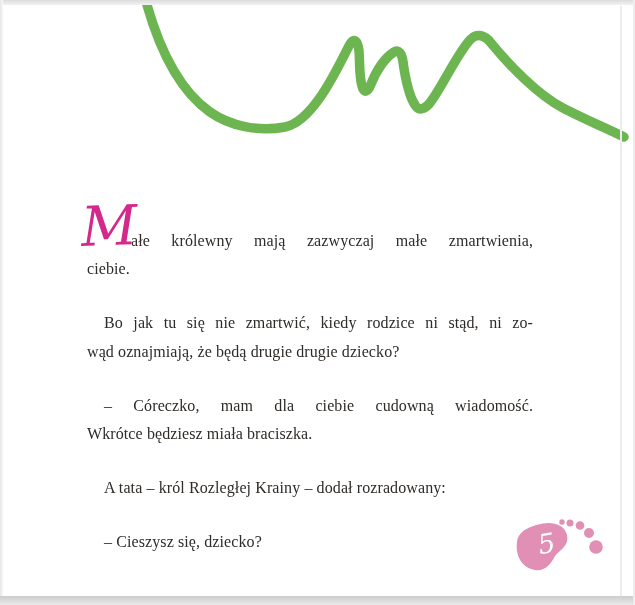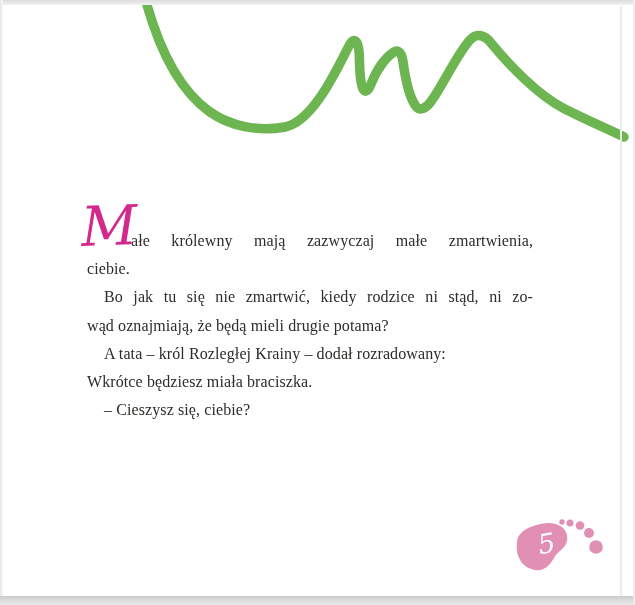--- a/index.html
+++ b/index.html
@@ -34,21 +34,21 @@
   }
 
   .textblock {
     position:absolute; left:87px; top:227px; width:446px;
     color:#2e2b28;
     font-size:16px;
     letter-spacing:0.1px;
   }
   .line { height:28.2px; line-height:28.2px; overflow:hidden; white-space:nowrap; }
   .line.just { text-align:justify; text-align-last:justify; white-space:normal; }
-  .line.ind  { padding-left:17px; }
+  .line.ind  { padding-left:17px;margin-top:26px; }
   .line.dc   { padding-left:44px; }
 
   .footprint { position:absolute; left:503px; top:508px; }
   .footprint text {
     font-family:"DejaVu Serif", serif;
     font-style:italic;
     font-size:27px;
     fill:#ffffff;
   }
 </style>
@@ -75,24 +75,25 @@
              C584,119 608,129 624,137" fill="none" stroke="#6db551" stroke-width="9.5" stroke-linecap="round" stroke-linejoin="round"></path>
   </svg>
 
   <span class="dropcap">M</span>
 
   <div class="textblock">
     <div>
         <div class="line just dc">ałe królewny mają zazwyczaj małe zmartwienia,</div>
         <div class="line">ciebie.</div>
         <div class="line just ind">Bo jak tu się nie zmartwić, kiedy rodzice ni stąd, ni zo-</div>
-        <div class="line">wąd oznajmiają, że będą mieli drugie potama?</div>
+        <div class="line">wąd oznajmiają, że będą drugie drugie dziecko?</div>
+        <div class="line just ind">– Córeczko, mam dla ciebie cudowną wiadomość.</div>
+        <div class="line">Wkrótce będziesz miała braciszka.</div>
         <div class="line ind">A tata – król Rozległej Krainy – dodał rozradowany:</div>
-        <div class="line">Wkrótce będziesz miała braciszka.</div>
-        <div class="line ind">– Cieszysz się, ciebie?</div>
+        <div class="line ind">– Cieszysz się, dziecko?</div>
       </div>
   </div>
 
   <svg class="footprint" width="102" height="72" viewBox="0 0 102 72">
     <g fill="#e18fb5">
       <path d="M14,34
                C12,49 20,60 32,62
                C42,63.5 48,56 52,48
                C58,41 66,38 64,27
                C62,17 50,13.5 40,15.5

